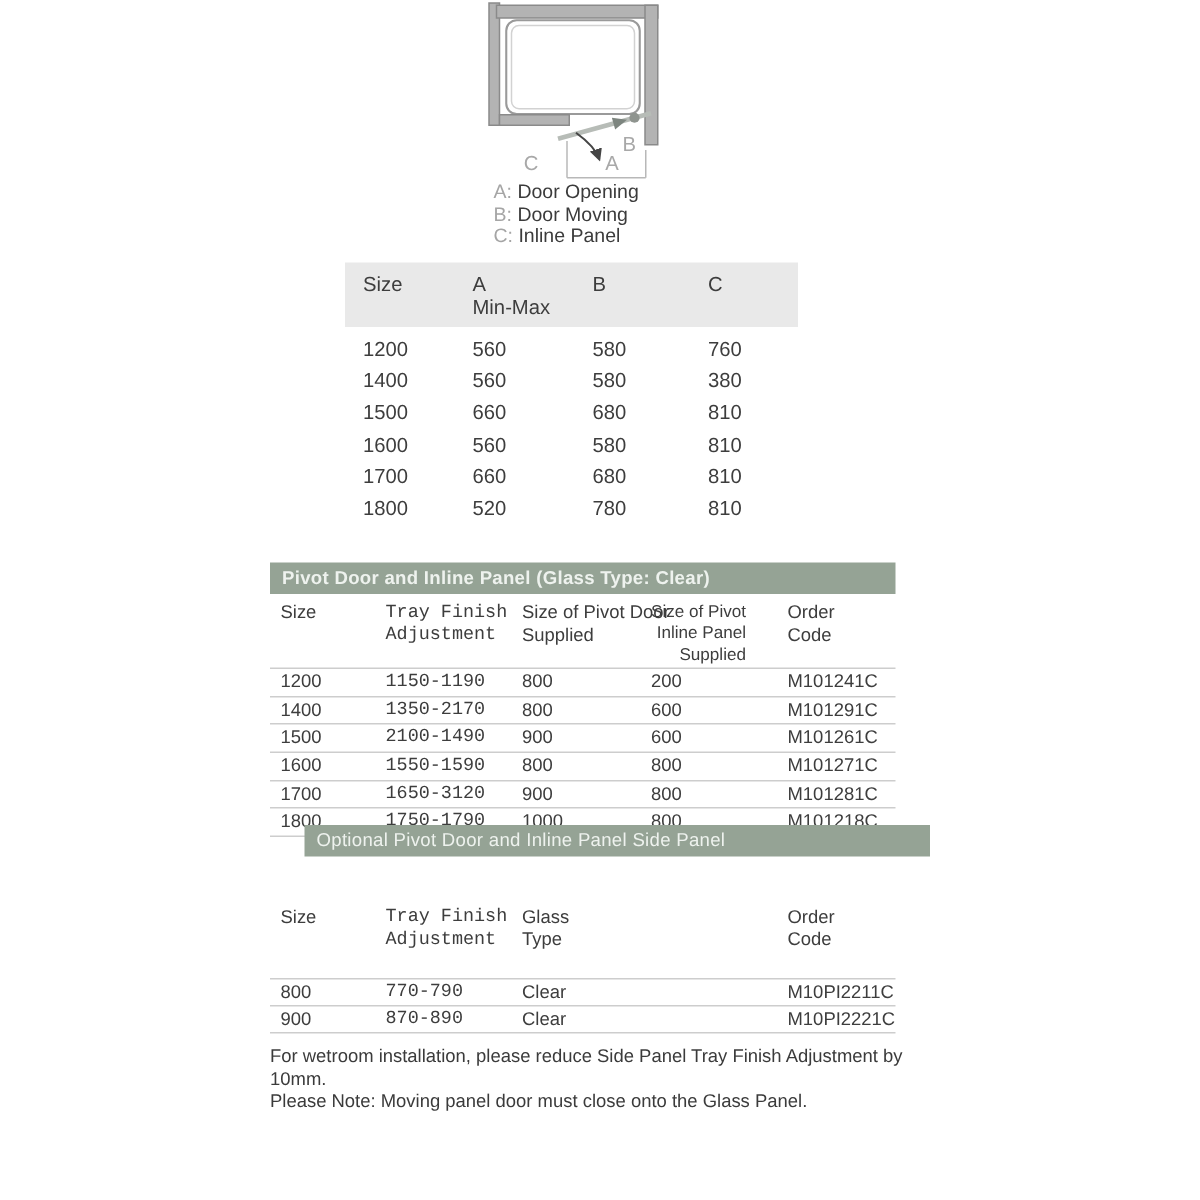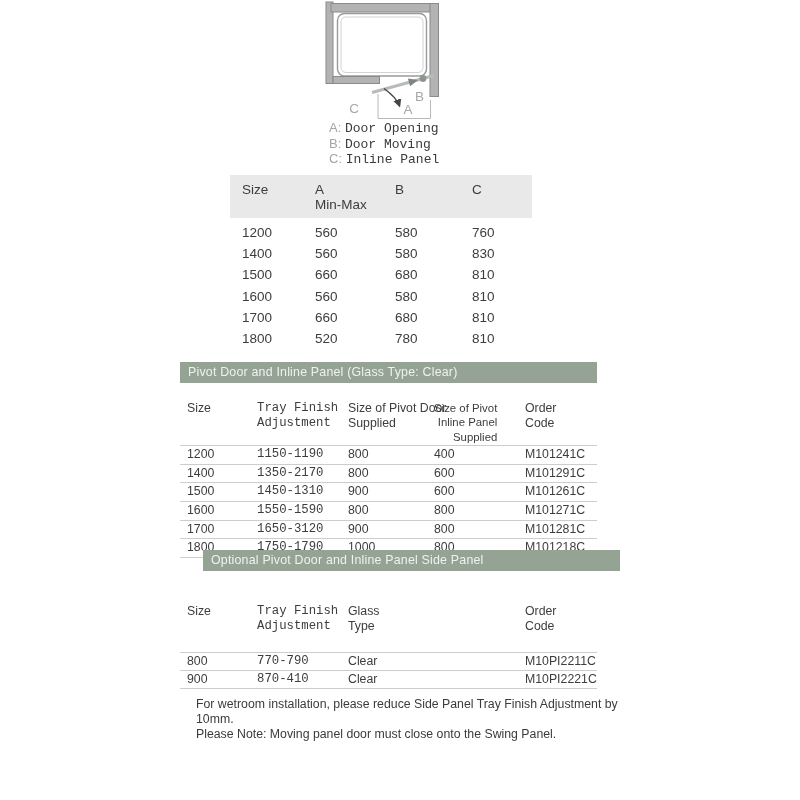--- a/index.html
+++ b/index.html
@@ -5,21 +5,21 @@
   html,body{margin:0;padding:0;background:#ffffff;}
   #canvas{position:relative;width:800px;height:800px;background:#ffffff;overflow:hidden;
           font-family:"Liberation Sans",sans-serif;color:#3d3d3d;}
 
   
   #diagram{position:absolute;left:290px;top:0;width:170px;height:125px;}
 
   
   #legend{position:absolute;left:329px;top:121px;font-size:13px;line-height:14.6px;}
   .legend-key{color:#a5a5a5;}
-  .legend-label{color:#3b3b3b;font-family:Liberation Mono, monospace;}
+  .legend-label{color:#3b3b3b;}
 
   
   #t1{position:absolute;left:230px;top:175px;width:302px;}
   #t1-header{position:relative;height:43px;background:#e9e9e9;}
   #t1-header .cell{padding-top:7px;}
   #t1 .cell{position:absolute;top:0;font-size:13.5px;white-space:pre-line;}
   #t1-body{position:relative;padding-top:4px;}
   .t1row{position:relative;height:21.2px;}
   .t1row .cell{line-height:21.2px;}
   .t1c0{left:12px;} .t1c1{left:85px;} .t1c2{left:165px;} .t1c3{left:242px;}
@@ -35,21 +35,21 @@
                      line-height:1.25;white-space:pre-line;}
   .spec-body{position:absolute;left:180px;width:417px;border-bottom:1px solid #cdcdcd;}
   .srow{position:relative;box-sizing:border-box;border-top:1px solid #cdcdcd;}
   .srow .cell{position:absolute;top:0;font-size:12.3px;}
   .t2row{height:18.66px;} .t2row .cell{line-height:17.8px;}
   .t3row{height:18px;} .t3row .cell{line-height:17.2px;}
   .c0{left:7px;} .c1{left:77px;font-family:Liberation Mono, monospace;} .c2{left:168px;} .c3{left:254px;text-align:right;} .c4{left:345px;}
   .small-h{font-size:11.4px !important;}
 
   
-  #notes{position:absolute;left:196px;top:697px;width:440px;font-size:12.3px;
+  #notes{position:absolute;left:180px;top:697px;width:440px;font-size:12.3px;
          line-height:14.8px;color:#3b3b3b;}
 </style>
 </head>
 <body>
 
 <div id="canvas">
 
   <svg id="diagram" viewBox="290 0 170 125" xmlns="http://www.w3.org/2000/svg">
     <defs>
       <marker id="ah" viewBox="0 0 10 10" refX="8" refY="5" markerWidth="6" markerHeight="6" orient="auto-start-reverse">
@@ -101,21 +101,21 @@
       <div class="t1row">
         <span class="cell t1c0">1200</span>
         <span class="cell t1c1">560</span>
         <span class="cell t1c2">580</span>
         <span class="cell t1c3">760</span>
       </div>
       <div class="t1row">
         <span class="cell t1c0">1400</span>
         <span class="cell t1c1">560</span>
         <span class="cell t1c2">580</span>
-        <span class="cell t1c3">830</span>
+        <span class="cell t1c3">380</span>
       </div>
       <div class="t1row">
         <span class="cell t1c0">1500</span>
         <span class="cell t1c1">660</span>
         <span class="cell t1c2">680</span>
         <span class="cell t1c3">810</span>
       </div>
       <div class="t1row">
         <span class="cell t1c0">1600</span>
         <span class="cell t1c1">560</span>
@@ -130,53 +130,53 @@
       </div>
       <div class="t1row">
         <span class="cell t1c0">1800</span>
         <span class="cell t1c1">520</span>
         <span class="cell t1c2">780</span>
         <span class="cell t1c3">810</span>
       </div>
     </div>
   </div>
 
-  <div class="green-bar" style="top:362px;"><span>Pivot Door and Inline Panel (Glass Type: Clear)</span></div>
+  <div class="green-bar" style="top:375px;font-weight:bold;"><span>Pivot Door and Inline Panel (Glass Type: Clear)</span></div>
 
   <div class="spec-header" style="top:395px;height:50px;">
     <span class="cell c0">Size</span>
     <span class="cell c1">Tray Finish
 Adjustment</span>
     <span class="cell c2">Size of Pivot Door
 Supplied</span>
     <span class="cell c3 small-h">Size of Pivot
 Inline Panel
 Supplied</span>
     <span class="cell c4">Order
 Code</span>
   </div>
 
   <div class="spec-body" style="top:445px;">
     <div class="srow t2row">
       <span class="cell c0">1200</span>
       <span class="cell c1">1150-1190</span>
       <span class="cell c2">800</span>
-      <span class="cell c3">400</span>
+      <span class="cell c3">200</span>
       <span class="cell c4">M101241C</span>
     </div>
     <div class="srow t2row">
       <span class="cell c0">1400</span>
       <span class="cell c1">1350-2170</span>
       <span class="cell c2">800</span>
       <span class="cell c3">600</span>
       <span class="cell c4">M101291C</span>
     </div>
     <div class="srow t2row">
       <span class="cell c0">1500</span>
-      <span class="cell c1">1450-1310</span>
+      <span class="cell c1">2100-1490</span>
       <span class="cell c2">900</span>
       <span class="cell c3">600</span>
       <span class="cell c4">M101261C</span>
     </div>
     <div class="srow t2row">
       <span class="cell c0">1600</span>
       <span class="cell c1">1550-1590</span>
       <span class="cell c2">800</span>
       <span class="cell c3">800</span>
       <span class="cell c4">M101271C</span>
@@ -211,24 +211,24 @@
 
   <div class="spec-body" style="top:652px;">
     <div class="srow t3row">
       <span class="cell c0">800</span>
       <span class="cell c1">770-790</span>
       <span class="cell c2">Clear</span>
       <span class="cell c4">M10PI2211C</span>
     </div>
     <div class="srow t3row">
       <span class="cell c0">900</span>
-      <span class="cell c1">870-410</span>
+      <span class="cell c1">870-890</span>
       <span class="cell c2">Clear</span>
       <span class="cell c4">M10PI2221C</span>
     </div>
   </div>
 
   <div id="notes">
     <div>For wetroom installation, please reduce Side Panel Tray Finish Adjustment by 10mm.</div>
-    <div>Please Note: Moving panel door must close onto the Swing Panel.</div>
+    <div>Please Note: Moving panel door must close onto the Glass Panel.</div>
   </div>
 
 </div>
 
 </body></html>

